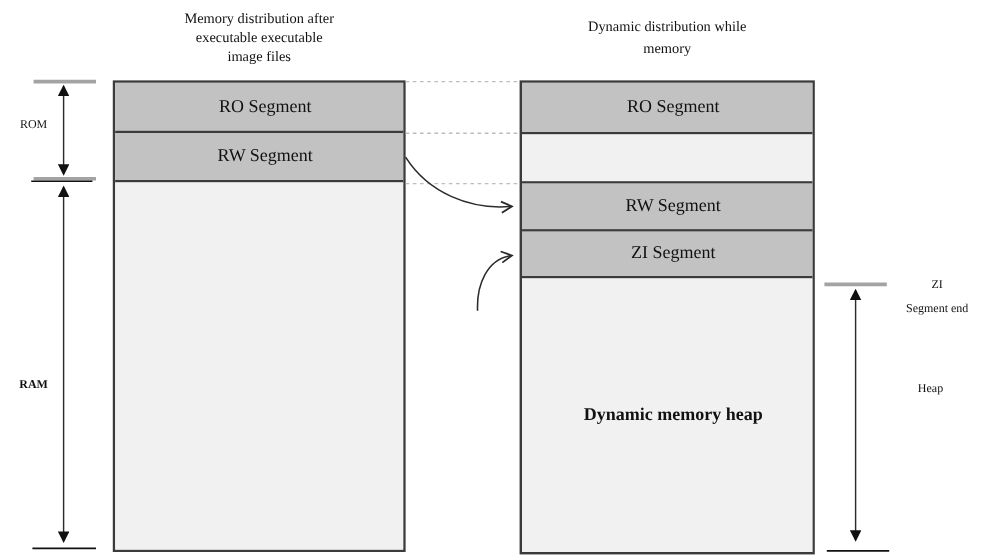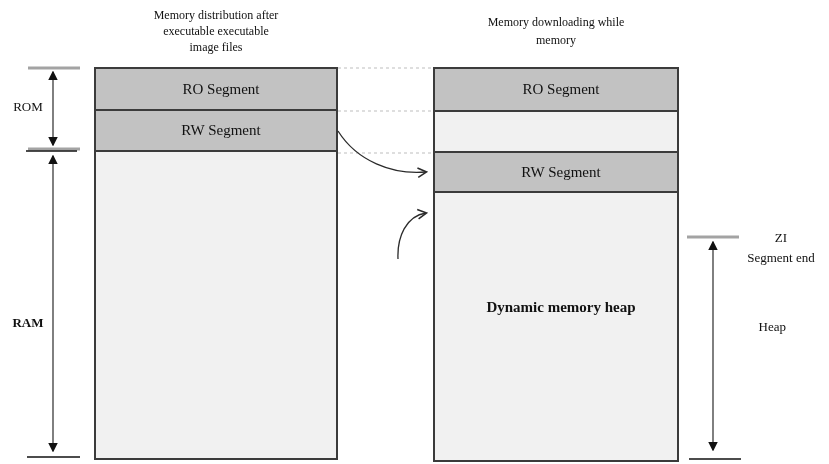--- a/index.html
+++ b/index.html
@@ -9,37 +9,37 @@
   }
   .title { position:absolute; text-align:center; font-size:12px; line-height:16px; }
   .title div { white-space:nowrap; }
   #right-title { line-height:18px; }
   .membox { position:absolute; box-sizing:border-box; border:2px solid #3b3b3b; background:#f1f1f1; }
   .band { box-sizing:border-box; display:flex; align-items:center; justify-content:center;
           font-size:15px; border-bottom:2px solid #3b3b3b;padding-left:10px; }
   .band.dark  { background:#c2c2c2; }
   .band.light { background:#f1f1f1; }
   .band.last  { border-bottom:none; }
-  .side-label { position:absolute; font-size:13px; text-align:center; }
+  .side-label { position:absolute; font-size:10px; text-align:center; }
   #zi-end-label { line-height:20px; }
   #annotations { position:absolute; left:0; top:0; pointer-events:none; }
 </style>
 </head>
 <body>
 
 <div id="stage">
 
   <div class="title" id="left-title" style="left:116px; top:7px; width:200px;">
     <div>Memory distribution after</div>
     <div>executable executable</div>
     <div>image files</div>
   </div>
 
   <div class="title" id="right-title" style="left:456px; top:13px; width:200px;">
-    <div>Memory downloading while</div>
+    <div>Dynamic distribution while</div>
     <div>memory</div>
   </div>
 
   <div class="membox" style="left:94px; top:67px; width:244px; height:393px;">
     <div class="band dark" style="height:42px;">
         <span>RO Segment</span>
       </div>
     <div class="band dark" style="height:41px;">
         <span>RW Segment</span>
       </div>
@@ -50,20 +50,23 @@
 
   <div class="membox" style="left:433px; top:67px; width:246px; height:395px;">
     <div class="band dark" style="height:43px;">
         <span>RO Segment</span>
       </div>
     <div class="band light" style="height:41px;">
         <span></span>
       </div>
     <div class="band dark" style="height:40px;">
         <span>RW Segment</span>
+      </div>
+    <div class="band dark" style="height:39px;">
+        <span>ZI Segment</span>
       </div>
     <div class="band light last" style="height:228px;font-weight:bold;">
         <span>Dynamic memory heap</span>
       </div>
   </div>
 
   <div class="side-label" style="left:6px; top:99px; width:44px;">ROM</div>
   <div class="side-label" style="left:6px; top:315px; width:44px;font-weight:bold;">RAM</div>
   <div class="side-label" id="zi-end-label" style="left:731px; top:228px; width:100px;">
     <div>ZI</div>

